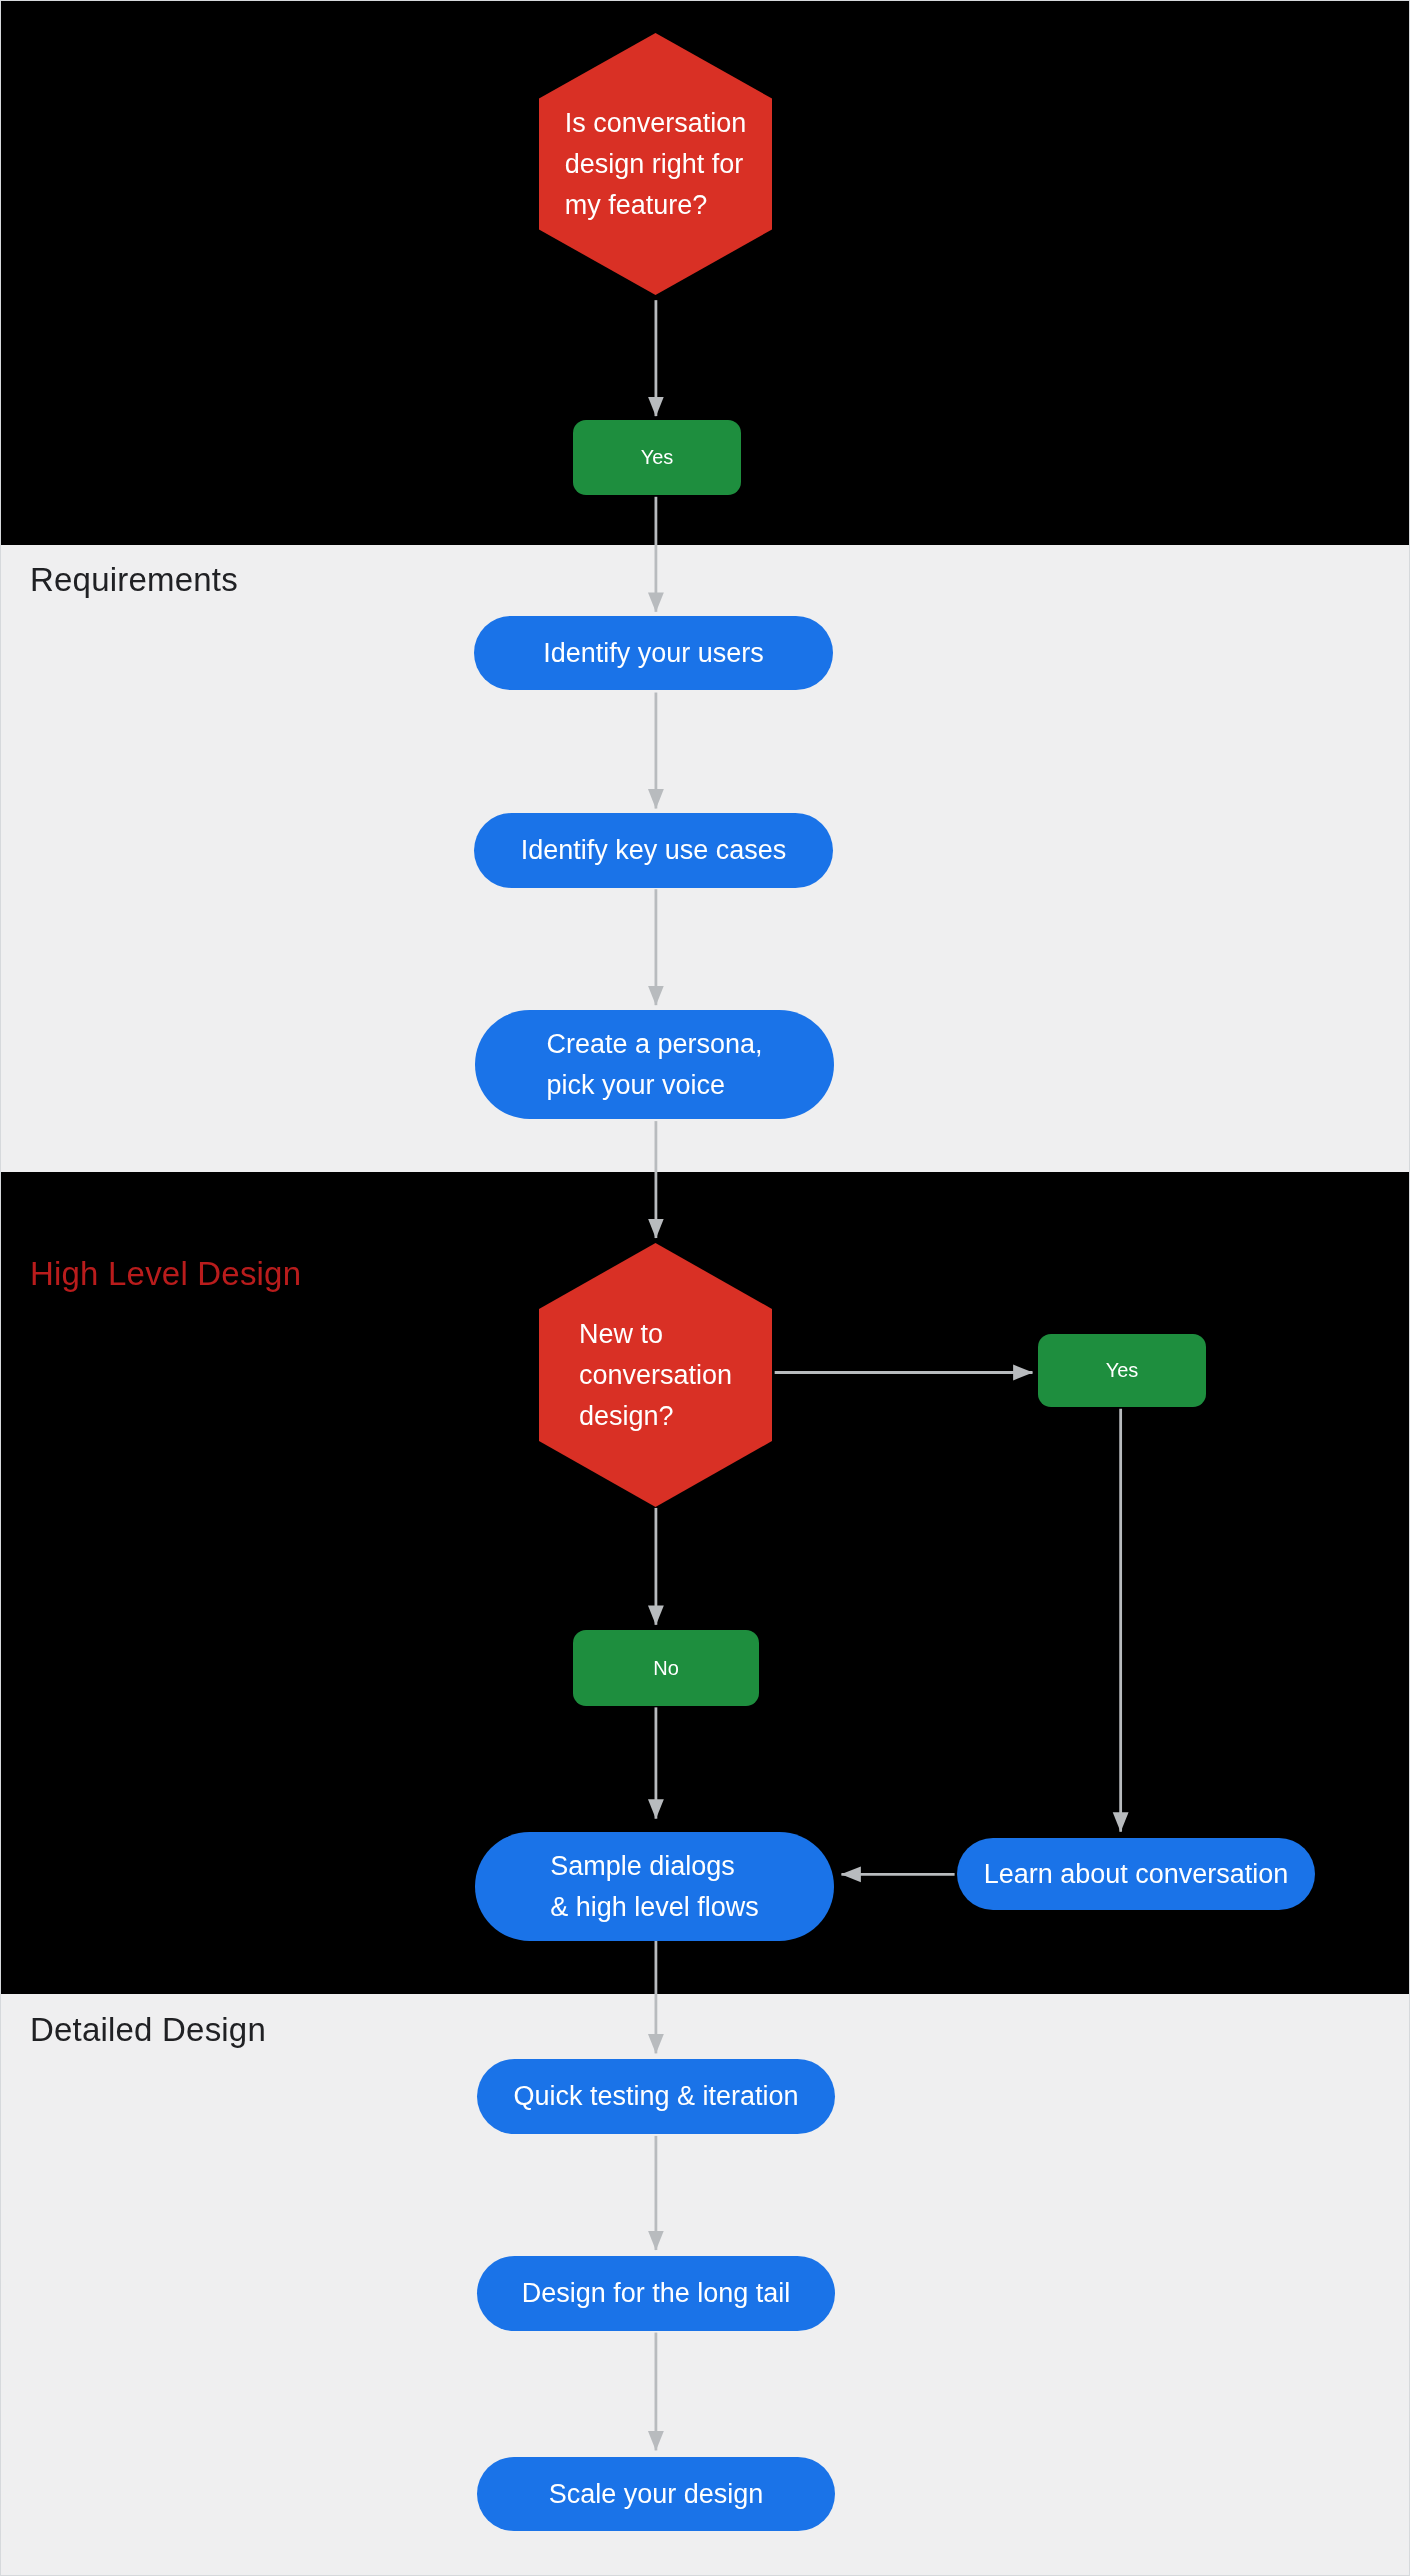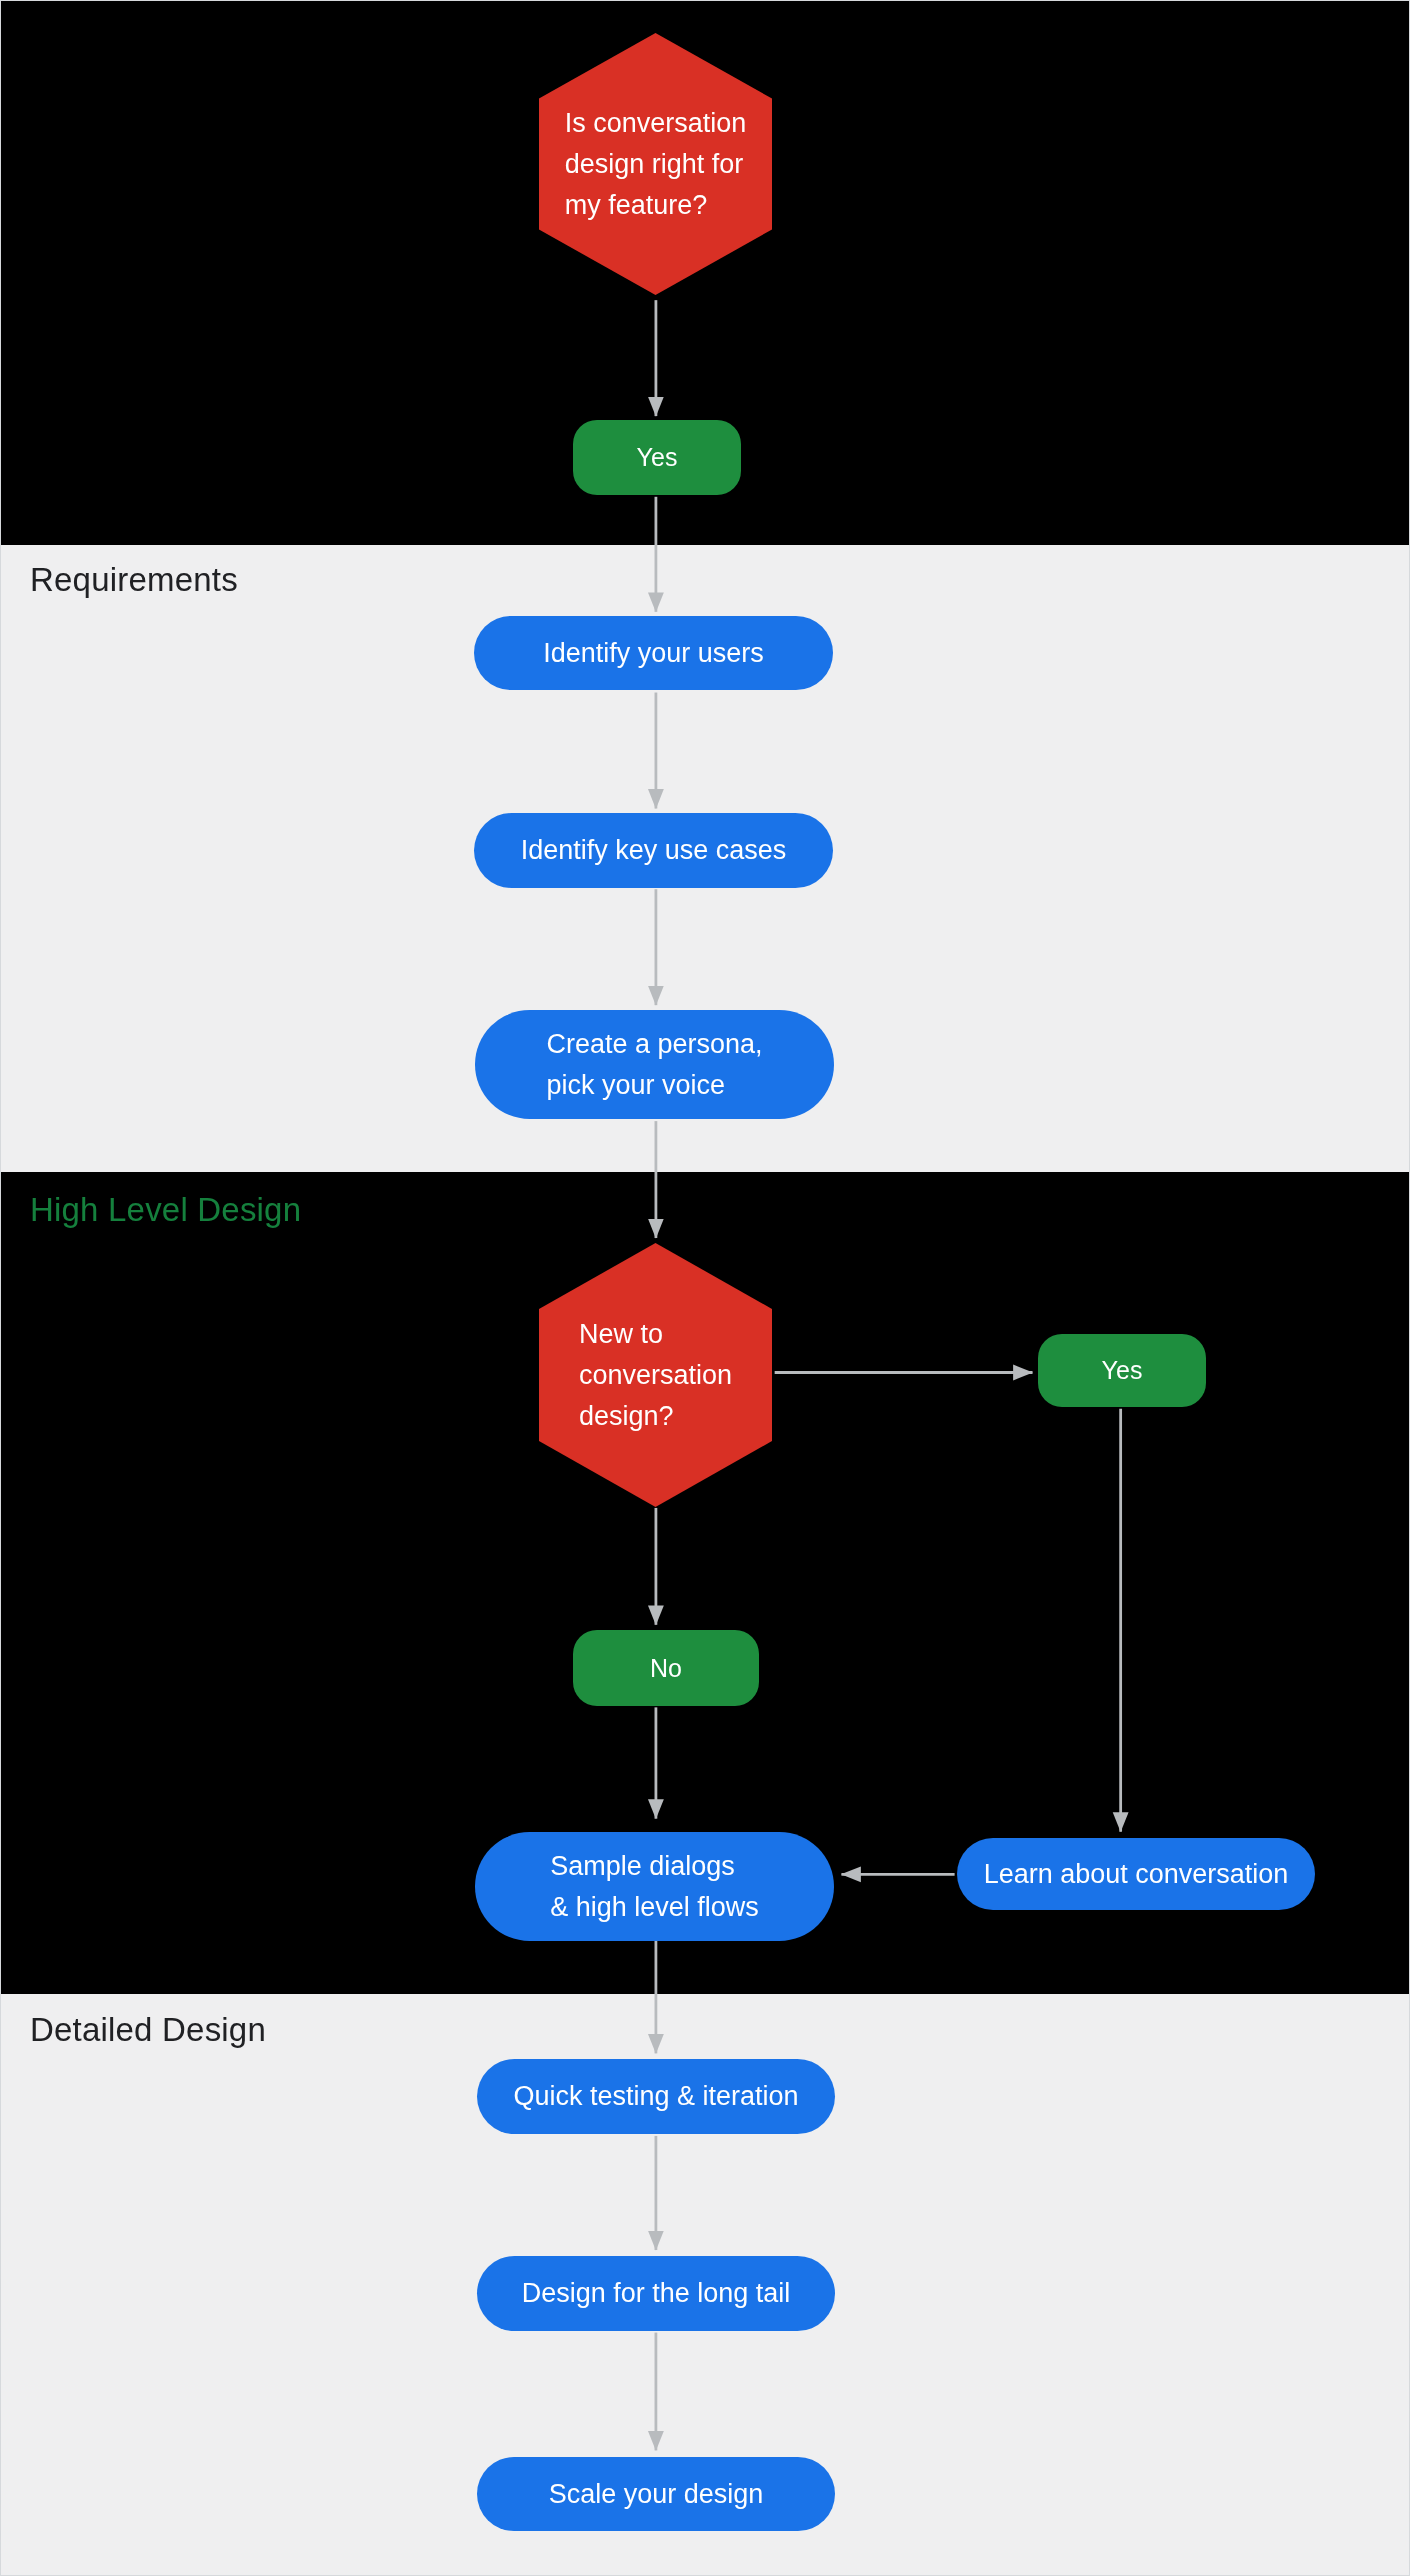--- a/index.html
+++ b/index.html
@@ -19,40 +19,40 @@
   #band-requirements { top:544px; height:627px; }
   #band-hld          { top:1171px; height:822px; }
   #band-detailed     { top:1993px; height:583px; }
 
   .section-label {
     position:absolute; left:29px;
     font-size:33px; font-weight:400; letter-spacing:0.2px;
     white-space:nowrap;
   }
   #label-requirements { top:560px;  color:#202124; }
-  #label-hld          { top:1190px; color:#15803d; }
+  #label-hld          { top:1254px; color:#b91c1c; }
   #label-detailed     { top:2010px; color:#202124; }
 
   .node {
     position:absolute;
     display:flex; align-items:center; justify-content:center;
     text-align:left; color:#ffffff; font-weight:500;
     box-sizing:border-box;
   }
   .hex {
     background:var(--decision-red, #d93025);
     clip-path:polygon(50% 0%, 100% 25%, 100% 75%, 50% 100%, 0% 75%, 0% 25%);
     font-size:27px; line-height:41px;
   }
   #hex-decision-1 { left:538px; top:32px;   width:233px; height:262px; }
   #hex-decision-2 { left:538px; top:1242px; width:233px; height:264px; }
 
   .btn {
     background:var(--answer-green, #1e8e3e);
-    border-radius:24px; font-size:25px;
+    border-radius:13px; font-size:20px;
   }
   #btn-yes-1 { left:572px;  top:419px;  width:168px; height:75px; }
   #btn-yes-2 { left:1037px; top:1333px; width:168px; height:73px; }
   #btn-no    { left:572px;  top:1629px; width:186px; height:76px; }
 
   .pill {
     background:var(--action-blue, #1a73e8);
     font-size:27px; line-height:41px;
   }
   #pill-identify-users     { left:473px;  top:615px;  width:359px; height:74px;  border-radius:37px; }

